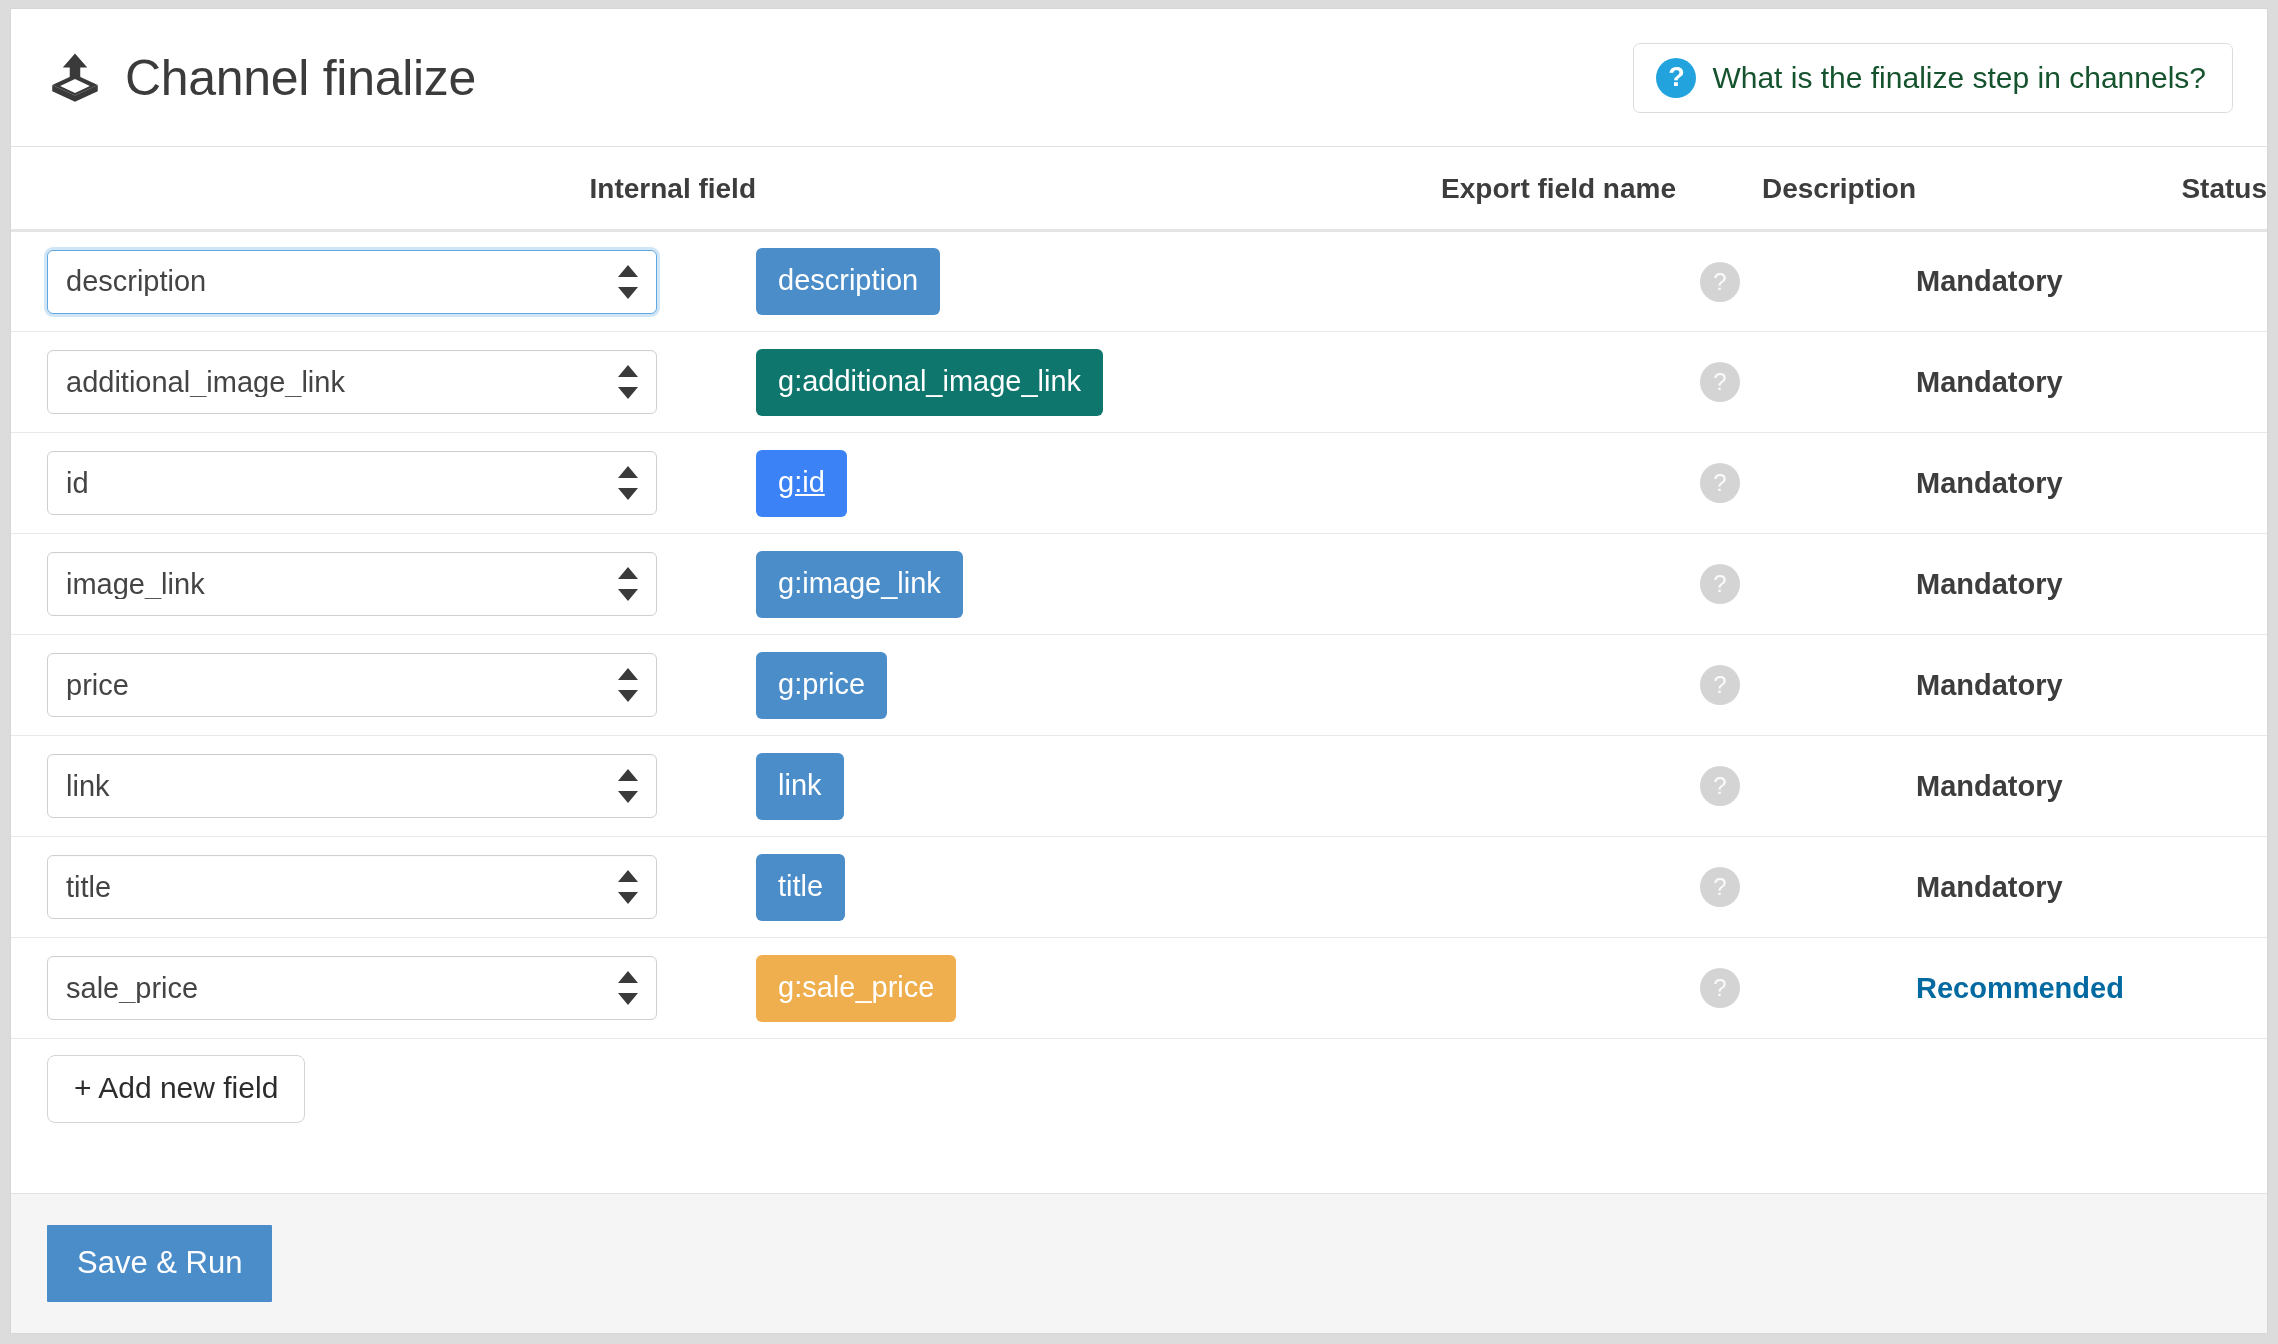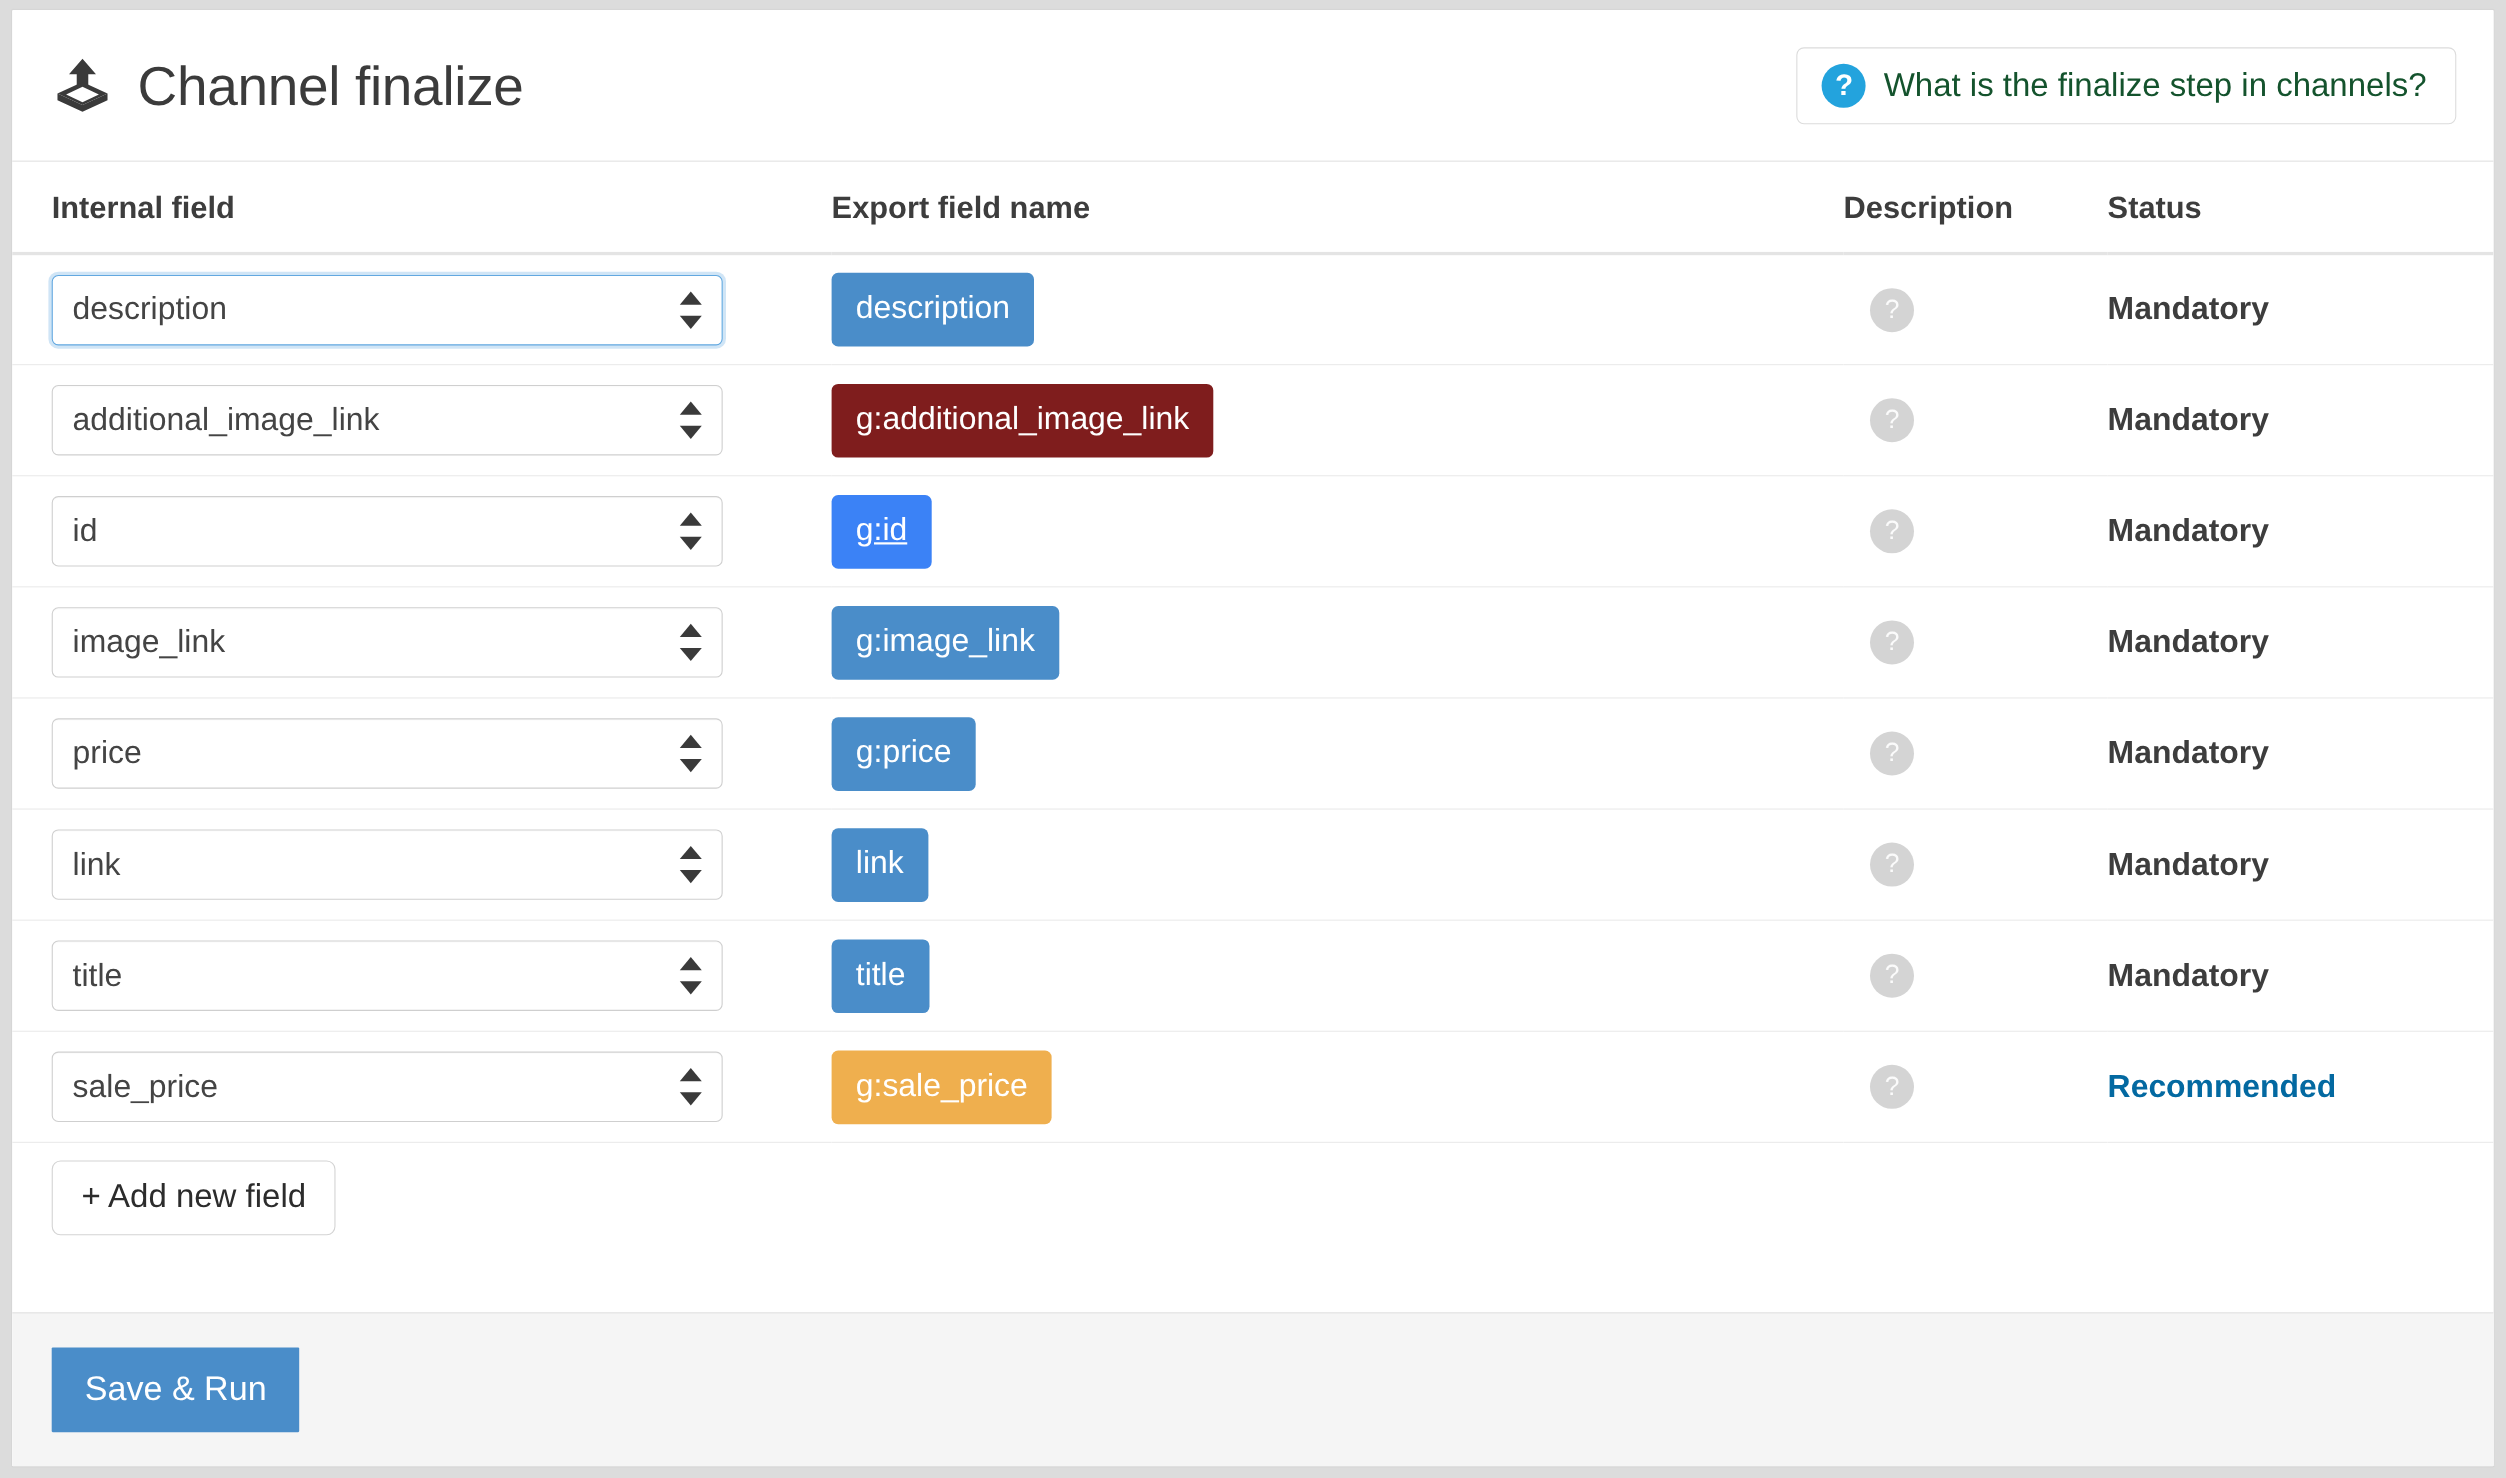--- a/index.html
+++ b/index.html
@@ -91,21 +91,21 @@
     flex: 1 1 auto;
     padding: 0;
     overflow: hidden;
   }
   table.fields {
     width: 100%;
     border-collapse: collapse;
     table-layout: fixed;
   }
   table.fields th {
-    text-align: left;
+    text-align: right;
     font-size: 28px;
     font-weight: 700;
     color: #3d3d3d;
     padding: 26px 0 24px 0;
     border-bottom: 3px solid #e4e4e4;
     vertical-align: middle;
   }
   table.fields td {
     padding: 0;
     border-bottom: 1px solid #eaeaea;
@@ -289,21 +289,21 @@
             <tr>
               <td class="col-internal">
                 <div class="field-select">
                   <span class="sel-value">additional_image_link</span>
                   <span class="stepper">
                     <i class="up"></i>
                     <i class="down"></i>
                   </span>
                 </div>
               </td>
-              <td class="col-export"><span class="badge" style="background: #7f1d1d;">g:additional_image_link</span></td>
+              <td class="col-export"><span class="badge" style="background: #0f766e;">g:additional_image_link</span></td>
               <td class="col-desc desc-cell"><span class="help-circle">?</span></td>
               <td class="col-status"><span class="status-text mandatory">Mandatory</span></td>
             </tr>
             <tr>
               <td class="col-internal">
                 <div class="field-select">
                   <span class="sel-value">id</span>
                   <span class="stepper">
                     <i class="up"></i>
                     <i class="down"></i>

